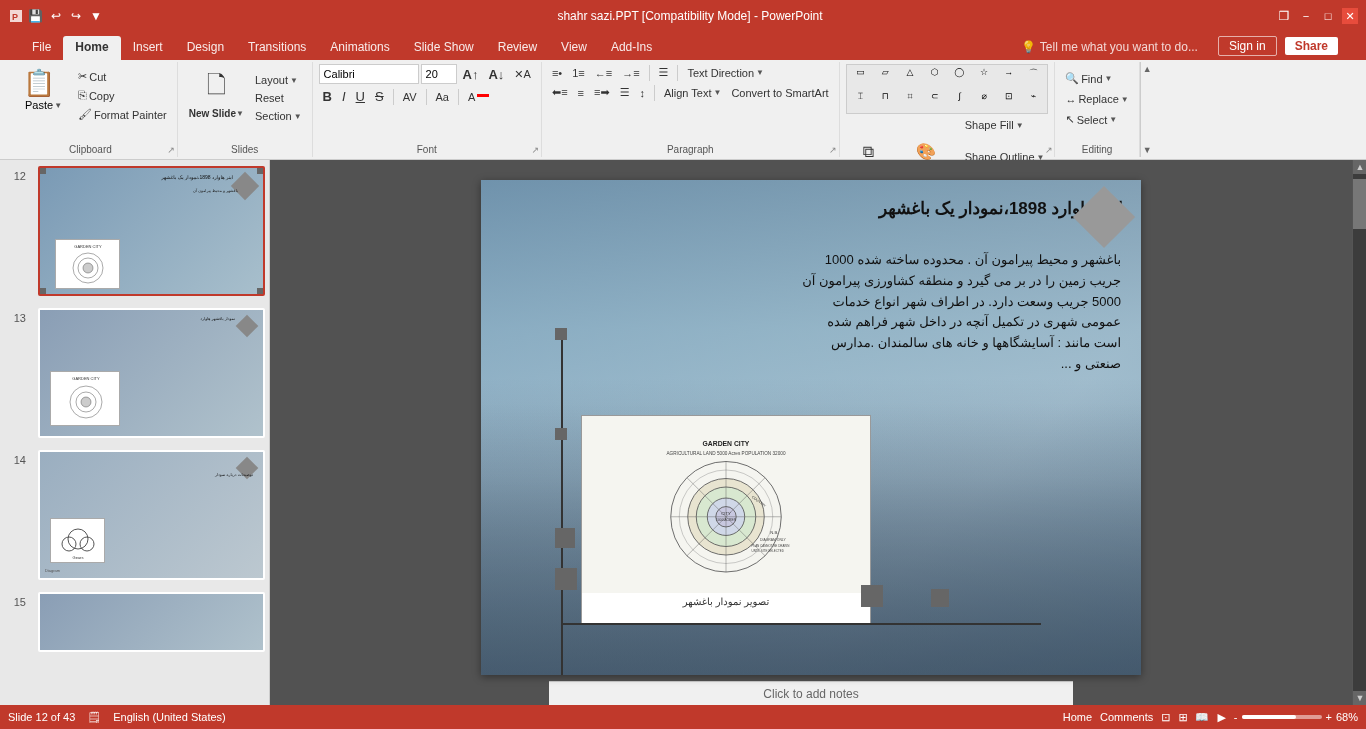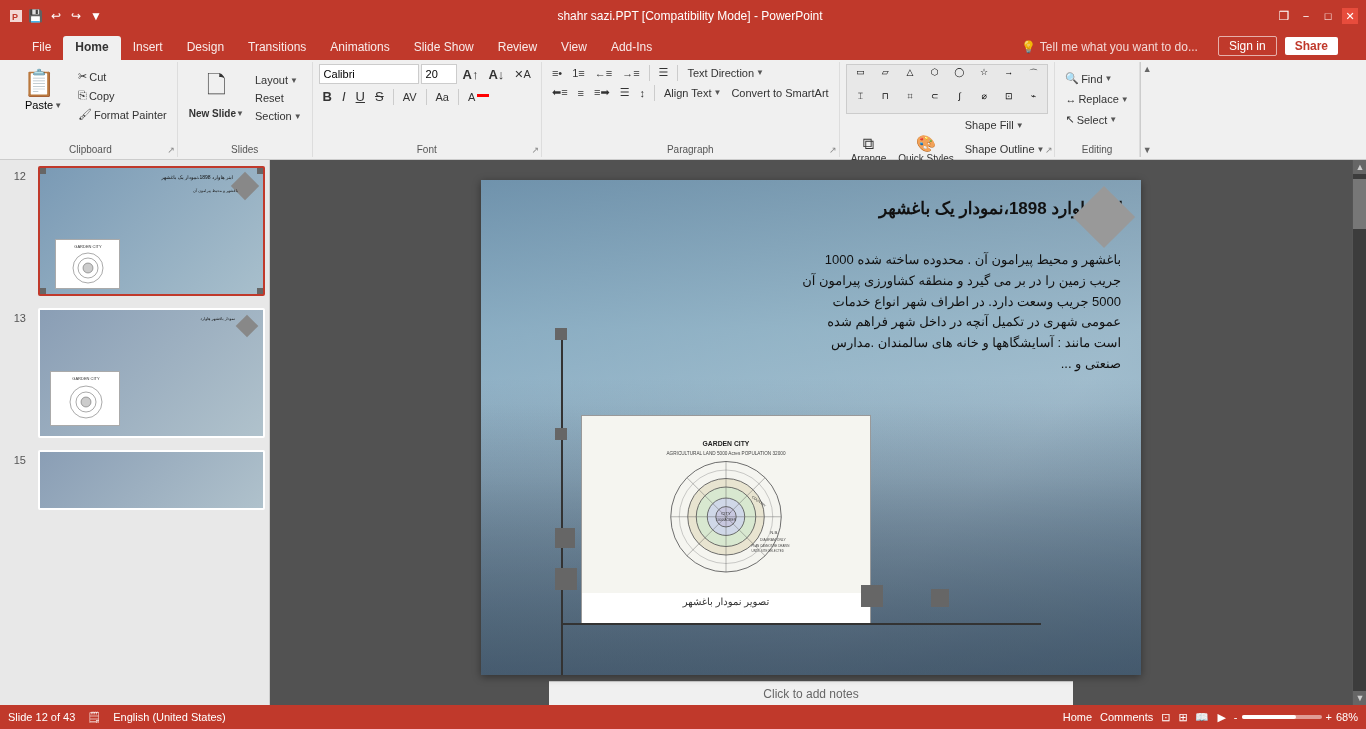--- a/index.html
+++ b/index.html
@@ -617,21 +617,21 @@
       </div>
       <div class="format-row">
         <div class="ribbon-btn" style="flex-direction:column;font-size:10px;">
           <span style="font-size:16px;">⧉</span>
           <span>Arrange</span>
         </div>
         <div class="ribbon-btn" style="flex-direction:column;font-size:10px;">
           <span style="font-size:16px;">🎨</span>
           <span>Quick Styles</span>
         </div>
-        <div style="display:flex;flex-direction:column;gap:8px;">
+        <div style="display:flex;flex-direction:column;gap:16px;">
           <div class="ribbon-small-btn">
             <span>Shape Fill</span>
             <span class="dd-arrow">▼</span>
           </div>
           <div class="ribbon-small-btn">
             <span>Shape Outline</span>
             <span class="dd-arrow">▼</span>
           </div>
           <div class="ribbon-small-btn">
             <span>Shape Effects</span>
@@ -713,20 +713,38 @@
               <text x="35" y="8" font-size="4" text-anchor="middle" fill="#333">GARDEN CITY</text>
               <circle cx="35" cy="30" r="16" fill="none" stroke="#555" stroke-width="0.5"></circle>
               <circle cx="35" cy="30" r="10" fill="none" stroke="#555" stroke-width="0.5"></circle>
               <circle cx="35" cy="30" r="5" fill="#ccc" stroke="#555" stroke-width="0.5"></circle>
             </svg>
           </div>
         </div>
       </div>
     </div>
 
+    <div class="slide-thumb-container">
+      <div class="slide-num">14</div>
+      <div class="slide-thumb">
+        <div class="slide-thumb-content" style="background:linear-gradient(135deg,#9aaec0,#bcc8d0);">
+          <div style="position:absolute;top:8px;right:8px;width:16px;height:16px;background:#888;transform:rotate(45deg);"></div>
+          <div style="position:absolute;top:20px;right:10px;font-size:4px;direction:rtl;color:#111;width:85px;text-align:right;line-height:1.4;">توضیحات درباره نمودار</div>
+          <div style="position:absolute;bottom:5px;left:5px;font-size:4px;color:#555;">Diagram</div>
+          <div style="position:absolute;bottom:15px;left:10px;width:55px;height:45px;background:white;border:1px solid #aaa;">
+            <svg width="55" height="40" viewBox="0 0 55 40">
+              <circle cx="27" cy="20" r="10" fill="none" stroke="#555" stroke-width="1"></circle>
+              <circle cx="18" cy="25" r="7" fill="none" stroke="#555" stroke-width="1"></circle>
+              <circle cx="36" cy="25" r="7" fill="none" stroke="#555" stroke-width="1"></circle>
+              <text x="27" y="40" font-size="4" text-anchor="middle" fill="#333">Gears</text>
+            </svg>
+          </div>
+        </div>
+      </div>
+    </div>
 
     <div class="slide-thumb-container">
       <div class="slide-num">15</div>
       <div class="slide-thumb" style="height:60px;">
         <div class="slide-thumb-content" style="background:linear-gradient(135deg,#8a9eb5,#b0c2cc);height:60px;">
         </div>
       </div>
     </div>
   </div>
 

